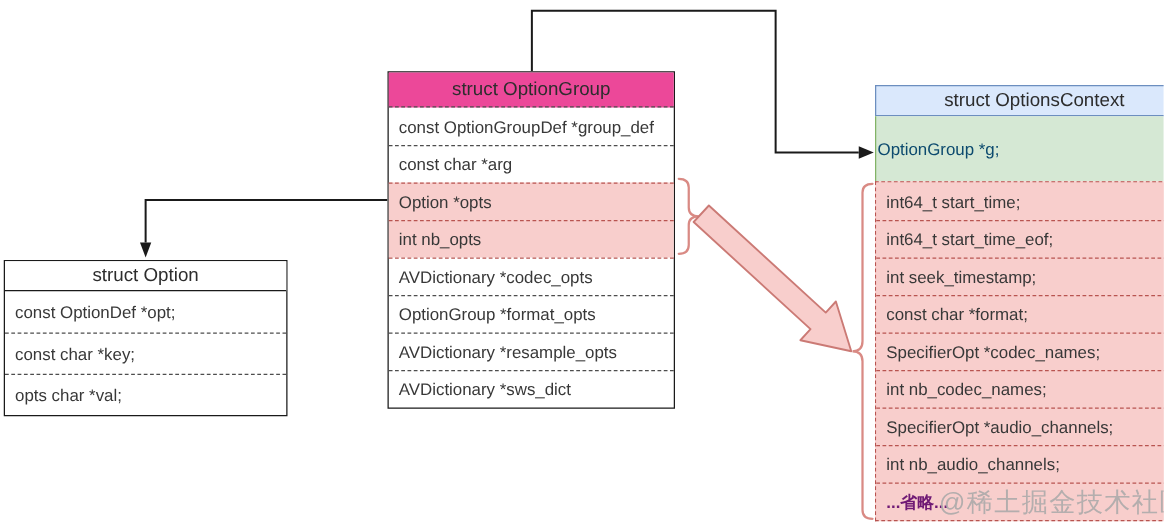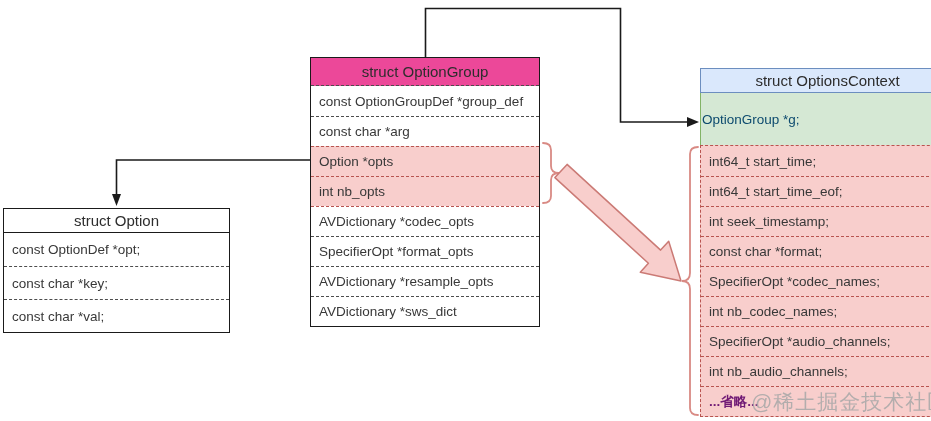--- a/index.html
+++ b/index.html
@@ -69,31 +69,31 @@
 
     <path d="M698,147 Q690,147 690,154 L690,273 Q690,281 682,281 Q690,281 690,289 L690,408 Q690,415 698,415" fill="none" stroke="#d98a84" stroke-width="1.8" stroke-linecap="round"></path>
 
     <polygon points="567.1,164.4 660.6,250.1 668.7,241.2 681,281 640.3,272.2 648.4,263.3 554.9,177.6" fill="#f8cecc" stroke="#cb7a75" stroke-width="1.5" stroke-linejoin="round"></polygon>
   </svg>
 
   <div class="tbl" id="tbl-option">
     <div class="hdr">struct Option</div>
     <div class="row">const OptionDef *opt;</div>
     <div class="row">const char *key;</div>
-    <div class="row">const char *val;</div>
+    <div class="row">opts char *val;</div>
   </div>
 
   <div class="tbl" id="tbl-optiongroup">
     <div class="hdr">struct OptionGroup</div>
     <div class="row">const OptionGroupDef *group_def</div>
     <div class="row">const char *arg</div>
     <div class="row pink">Option *opts</div>
     <div class="row pink">int nb_opts</div>
     <div class="row">AVDictionary *codec_opts</div>
-    <div class="row">SpecifierOpt *format_opts</div>
+    <div class="row">OptionGroup *format_opts</div>
     <div class="row">AVDictionary *resample_opts</div>
     <div class="row">AVDictionary *sws_dict</div>
   </div>
 
   <div class="tbl" id="tbl-optionscontext">
     <div class="hdr">struct OptionsContext</div>
     <div class="grow">OptionGroup *g;</div>
     <div class="pinksec">
       <div class="row">int64_t start_time;</div>
       <div class="row">int64_t start_time_eof;</div>

